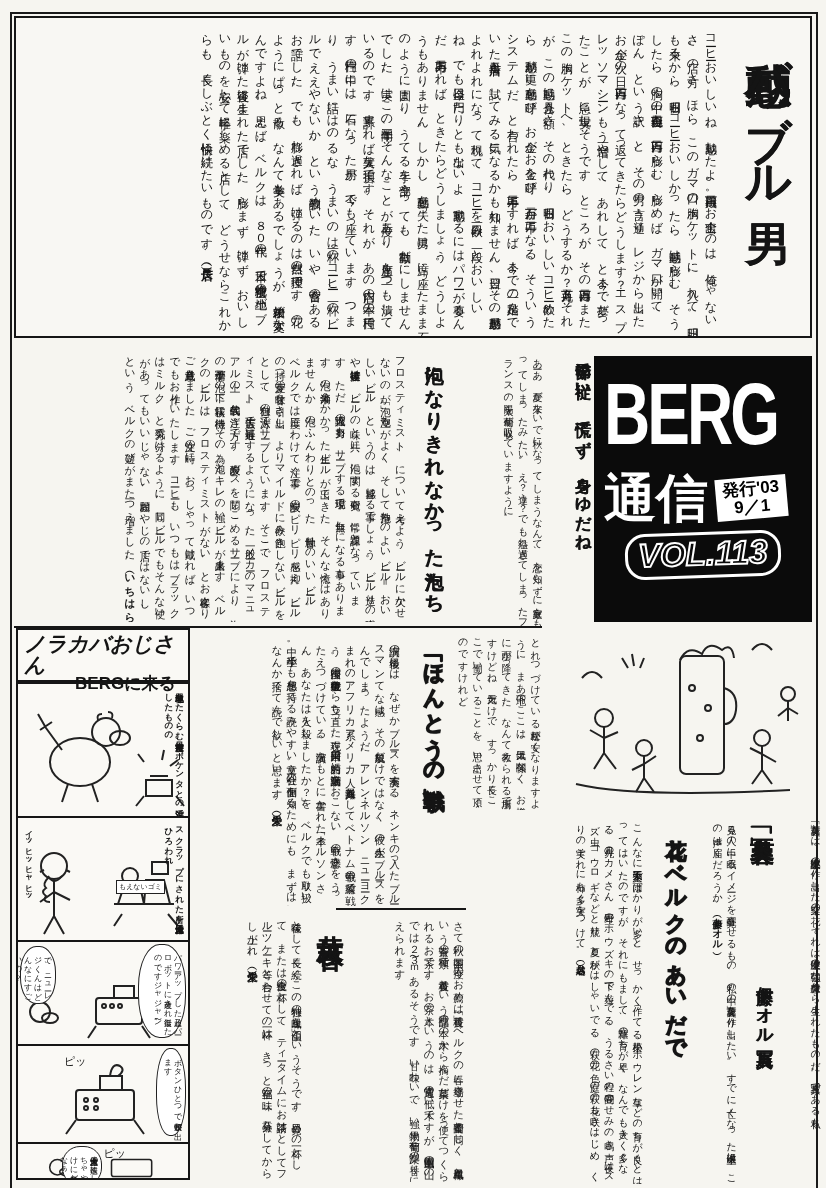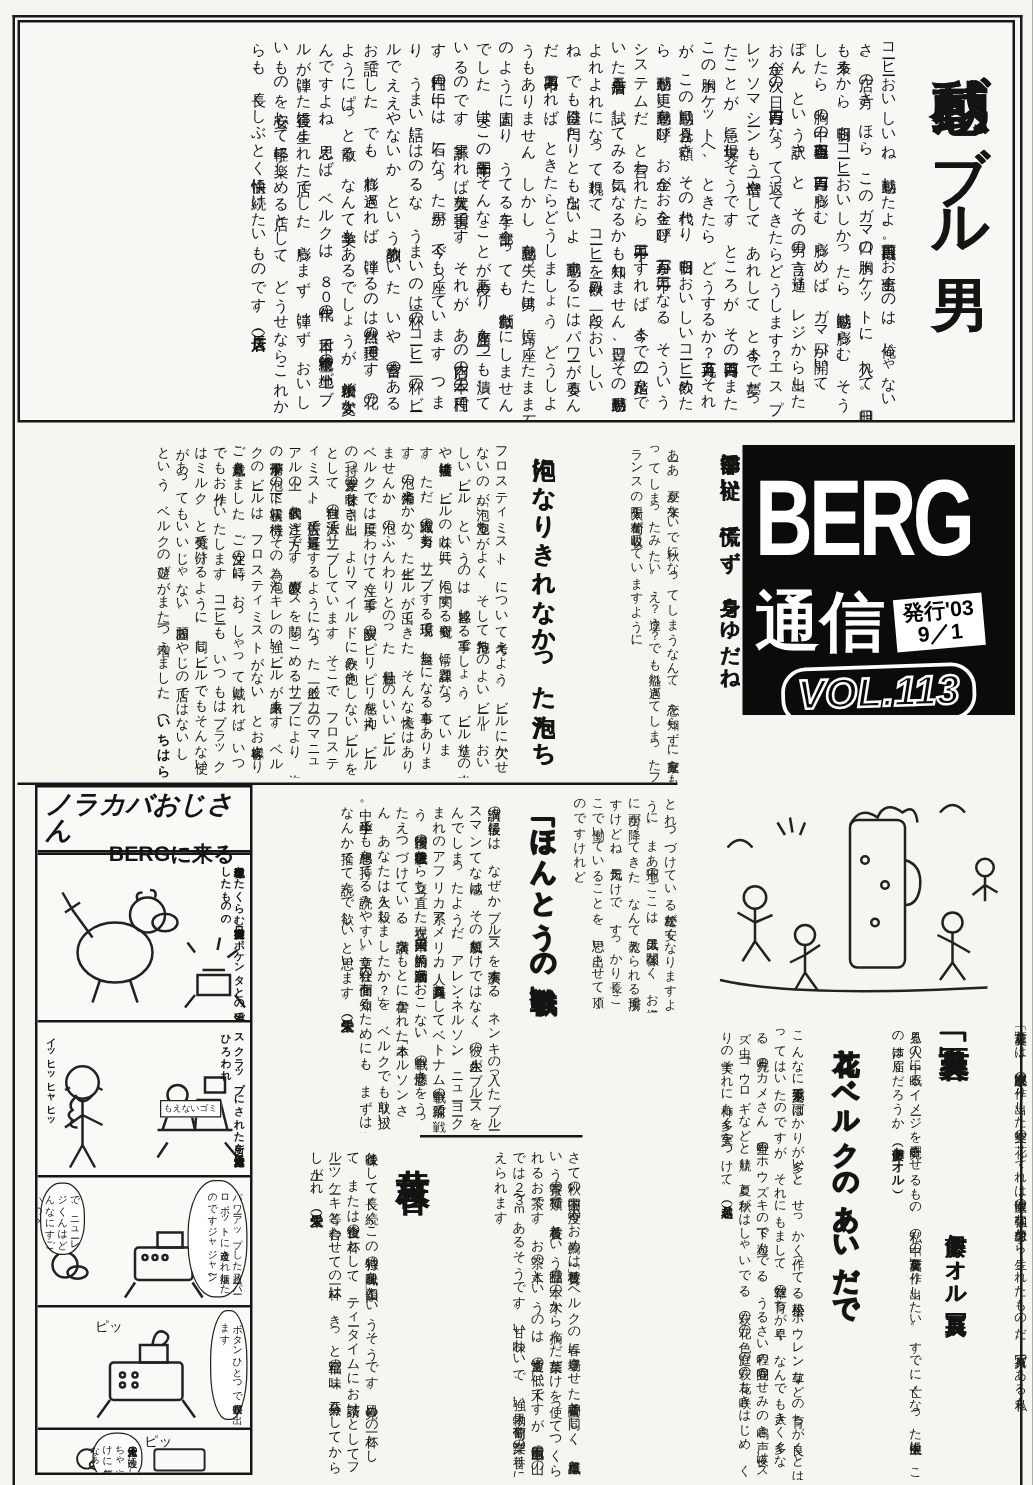--- a/index.html
+++ b/index.html
@@ -12,29 +12,29 @@
   .credit{font-weight:700;}
   .htitle{font-weight:900;letter-spacing:1px;text-shadow:.6px 0 0 currentColor;}
   .outline{color:#ffffff;-webkit-text-stroke:1.3px #141414;text-shadow:0 0 1px #141414;}
   .box{border:2px solid #161616;background:#f8f7f3;}
   .rule{position:absolute;background:#161616;}
   
   .top-box{left:14px;top:16px;width:798px;height:322px;display:flex;flex-direction:row-reverse;padding:8px 10px;box-sizing:border-box;}
   .top-title{font-size:46px;width:74px;height:100%;margin-left:6px;}
   .top-body{flex:1;height:100%;font-size:12px;line-height:1.5;}
   
-  .logo{left:594px;top:356px;width:218px;height:216px;background:#0b0b0b;color:#fff;padding:8px 10px;box-sizing:border-box;}
+  .logo{left:594px;top:356px;width:218px;height:266px;background:#0b0b0b;color:#fff;padding:8px 10px;box-sizing:border-box;}
   .logo-berg{font-size:64px;font-weight:900;letter-spacing:-3px;transform:scaleY(1.35);transform-origin:top left;height:104px;}
   .logo-row{display:flex;align-items:center;gap:8px;margin-top:4px;}
   .logo-tsushin{font-size:52px;font-weight:900;line-height:1;}
   .logo-issue{background:#fff;color:#000;font-weight:800;font-size:17px;line-height:1.05;padding:3px 7px;transform:rotate(-5deg);text-align:center;}
   .logo-vol{margin-top:8px;text-align:center;}
   .logo-vol span{display:inline-block;border:3px solid #fff;border-radius:20px;padding:0 10px 2px;font-size:33px;font-weight:900;font-style:italic;color:#0b0b0b;-webkit-text-stroke:2px #fff;transform:rotate(-2deg);}
   
-  .comic{left:16px;top:628px;width:174px;height:552px;border:2px solid #161616;display:flex;flex-direction:column;box-sizing:border-box;background:#faf9f5;margin-left:12px;}
+  .comic{left:16px;top:628px;width:174px;height:552px;border:2px solid #161616;display:flex;flex-direction:column;box-sizing:border-box;background:#faf9f5;}
   .comic-title{height:52px;border-bottom:2px solid #161616;padding:3px 6px;box-sizing:border-box;}
   .ct1{font-size:21px;font-weight:900;font-style:italic;line-height:1;}
   .ct2{font-size:17px;font-weight:700;text-align:right;padding-right:6px;line-height:1.1;}
   .panel{position:relative;border-top:2px solid #161616;overflow:hidden;}
   .panel:first-of-type{border-top:none;}
   .panel svg{position:absolute;left:0;top:0;width:100%;height:100%;}
   .cap{position:absolute;top:3px;right:3px;height:calc(100% - 6px);writing-mode:vertical-rl;font-size:8.5px;line-height:1.25;font-weight:700;}
   .bub{position:absolute;border:1.5px solid #222;border-radius:45%;background:#fff;writing-mode:vertical-rl;font-size:8px;line-height:1.25;padding:4px 3px;box-sizing:border-box;}
   .sfx{position:absolute;font-size:11px;font-weight:400;}
   .sign{position:absolute;border:1px solid #222;background:#fff;font-size:7px;padding:1px 2px;}

